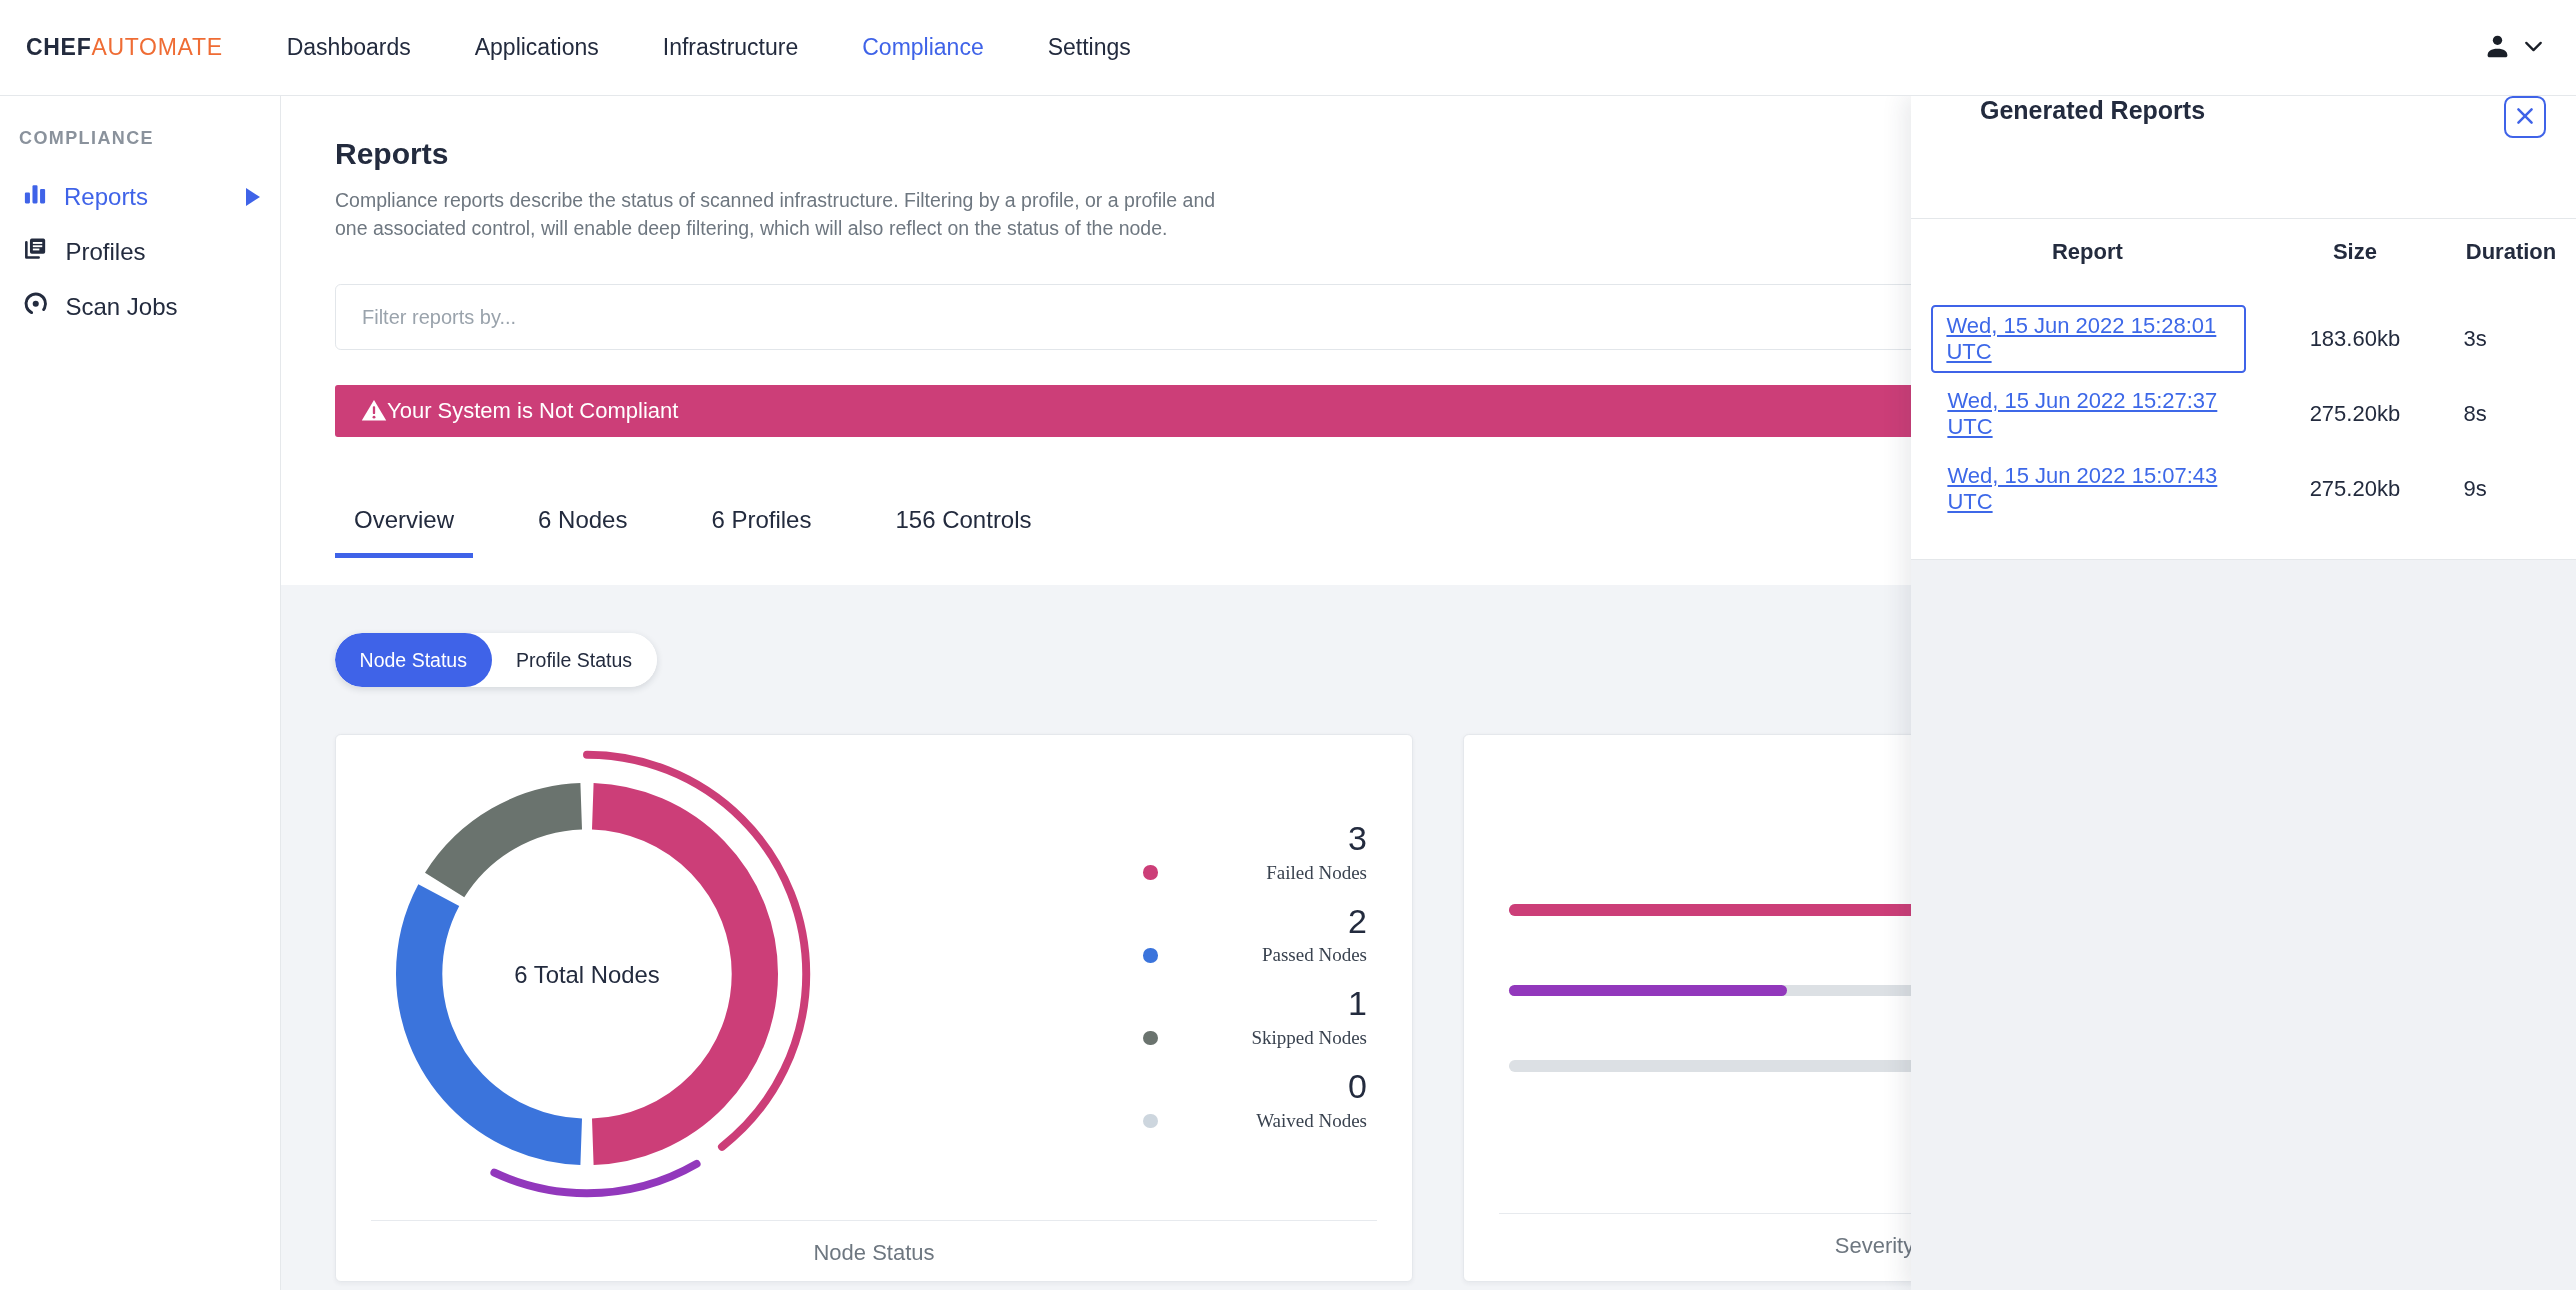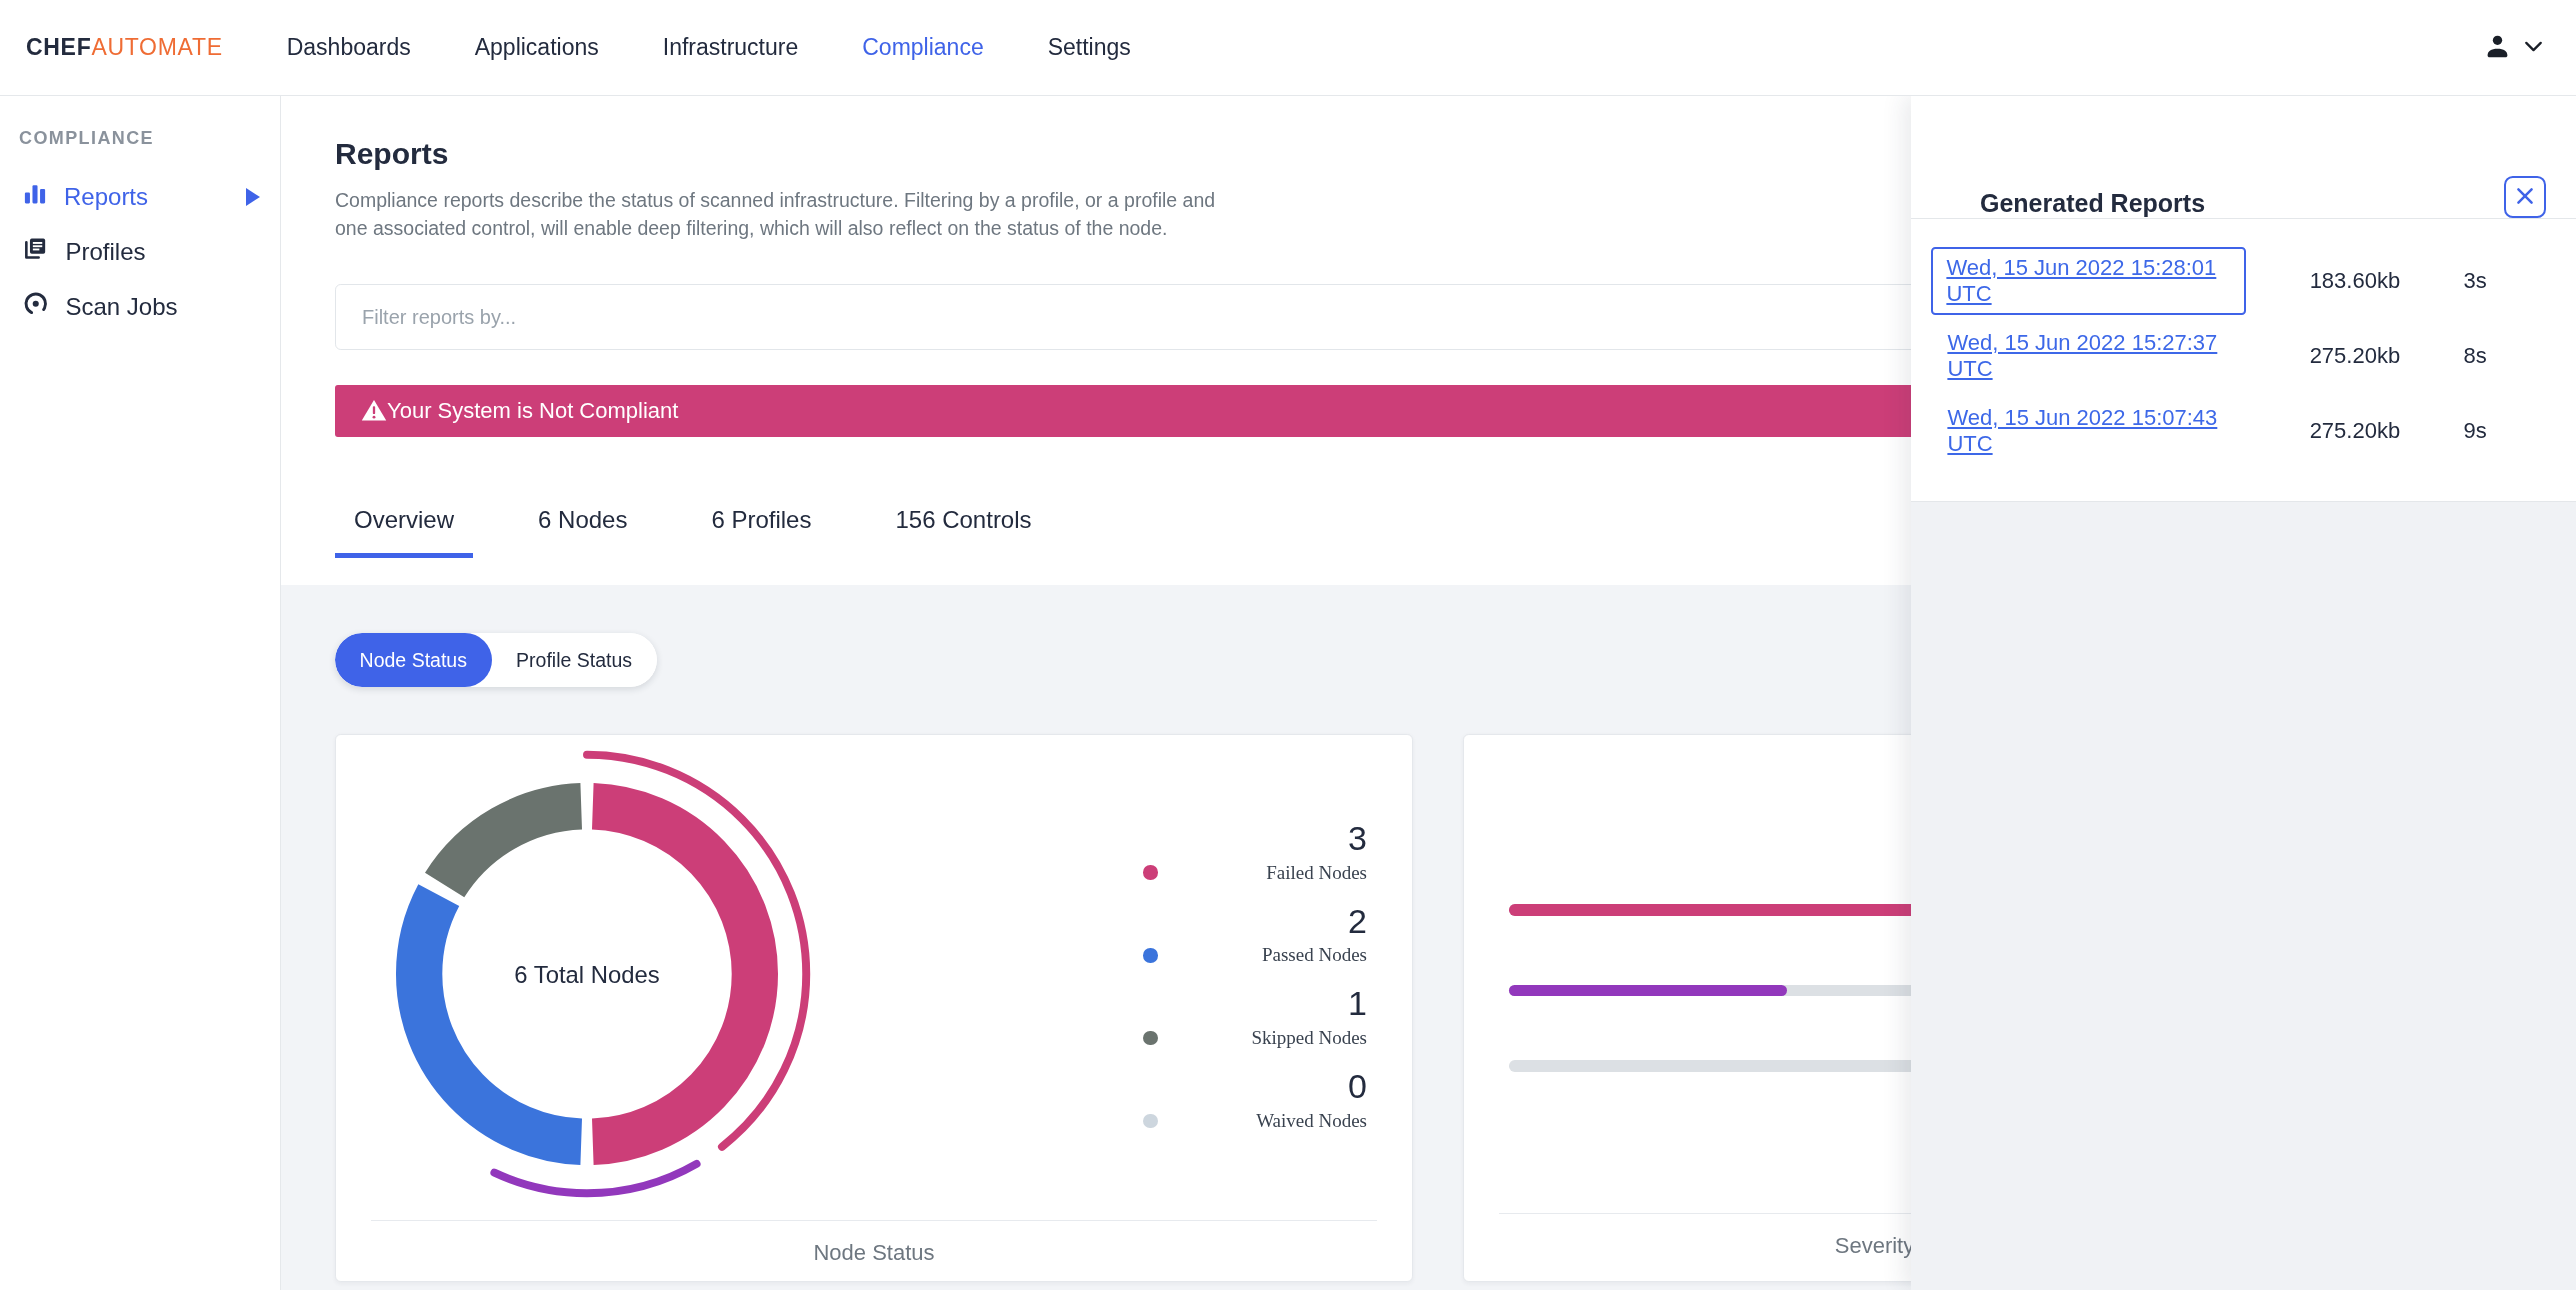--- a/index.html
+++ b/index.html
@@ -84,21 +84,21 @@
   .bar-track.row2 { margin-top:69px; }
   .bar-track.row3 { margin-top:64px; }
   .bar-fill { position:absolute; left:0; top:0; height:11.6px; border-radius:5.8px; }
   .fill-critical { background:#CC3E78; width:100%; }
   .fill-major { background:#9238BC; width:38%; }
 
   
   .drawer { position:fixed; top:96px; right:0; bottom:0; width:665px; background:#F0F2F5;
     box-shadow:-7.2px 0 22px rgba(40,50,70,.10); z-index:50; }
   .drawer-card { background:#fff; border-bottom:1.4px solid #E4E7EA; }
-  .drawer-head { height:122px; display:flex; align-items:flex-end; padding:0 30px 0 69px; }
+  .drawer-head { height:122px; display:flex; align-items:flex-start; padding:0 30px 0 69px; }
   .drawer-title { font-size:25px; font-weight:600; color:#232B3E; }
   .drawer-close { margin-left:auto; width:42px; height:42px; border:2.2px solid #3F63E8; border-radius:8.7px;
     background:#fff; display:flex; align-items:center; justify-content:center; cursor:pointer; }
   .drawer-divider { border-top:1.4px solid #E4E7EA; }
   .report-table { padding:0 17.4px 32px; }
   .rt-row { display:grid; grid-template-columns:318px 217px 1fr; align-items:center; }
   .rt-header { height:51px; margin-top:7.2px; font-size:22px; font-weight:700; color:#232B3E; }
   .rt-header .rt-cell { text-align:center; }
   .rt-body { margin-top:24.6px; }
   .rt-data { height:75px; font-size:22px; color:#232B3E; }
@@ -286,20 +286,25 @@
           <svg width="22" height="22" viewBox="0 0 30 30">
               <line x1="6" y1="6" x2="24" y2="24" stroke="#3F63E8" stroke-width="3.4" stroke-linecap="round"></line>
               <line x1="24" y1="6" x2="6" y2="24" stroke="#3F63E8" stroke-width="3.4" stroke-linecap="round"></line>
             </svg>
         </span>
       </button>
     </div>
     <div class="drawer-divider"></div>
 
     <div class="report-table">
+      <div class="rt-row rt-header">
+        <div class="rt-cell">Report</div>
+        <div class="rt-cell">Size</div>
+        <div class="rt-cell">Duration</div>
+      </div>
       <div class="rt-body">
         <div class="rt-row rt-data">
           <div class="rt-report">
             <span class="focus-ring"><a class="report-link">Wed, 15 Jun 2022 15:28:01 UTC</a></span>
           </div>
           <div class="rt-size">183.60kb</div>
           <div class="rt-duration">3s</div>
         </div>
         <div class="rt-row rt-data">
           <div class="rt-report"><a class="report-link">Wed, 15 Jun 2022 15:27:37 UTC</a></div>

